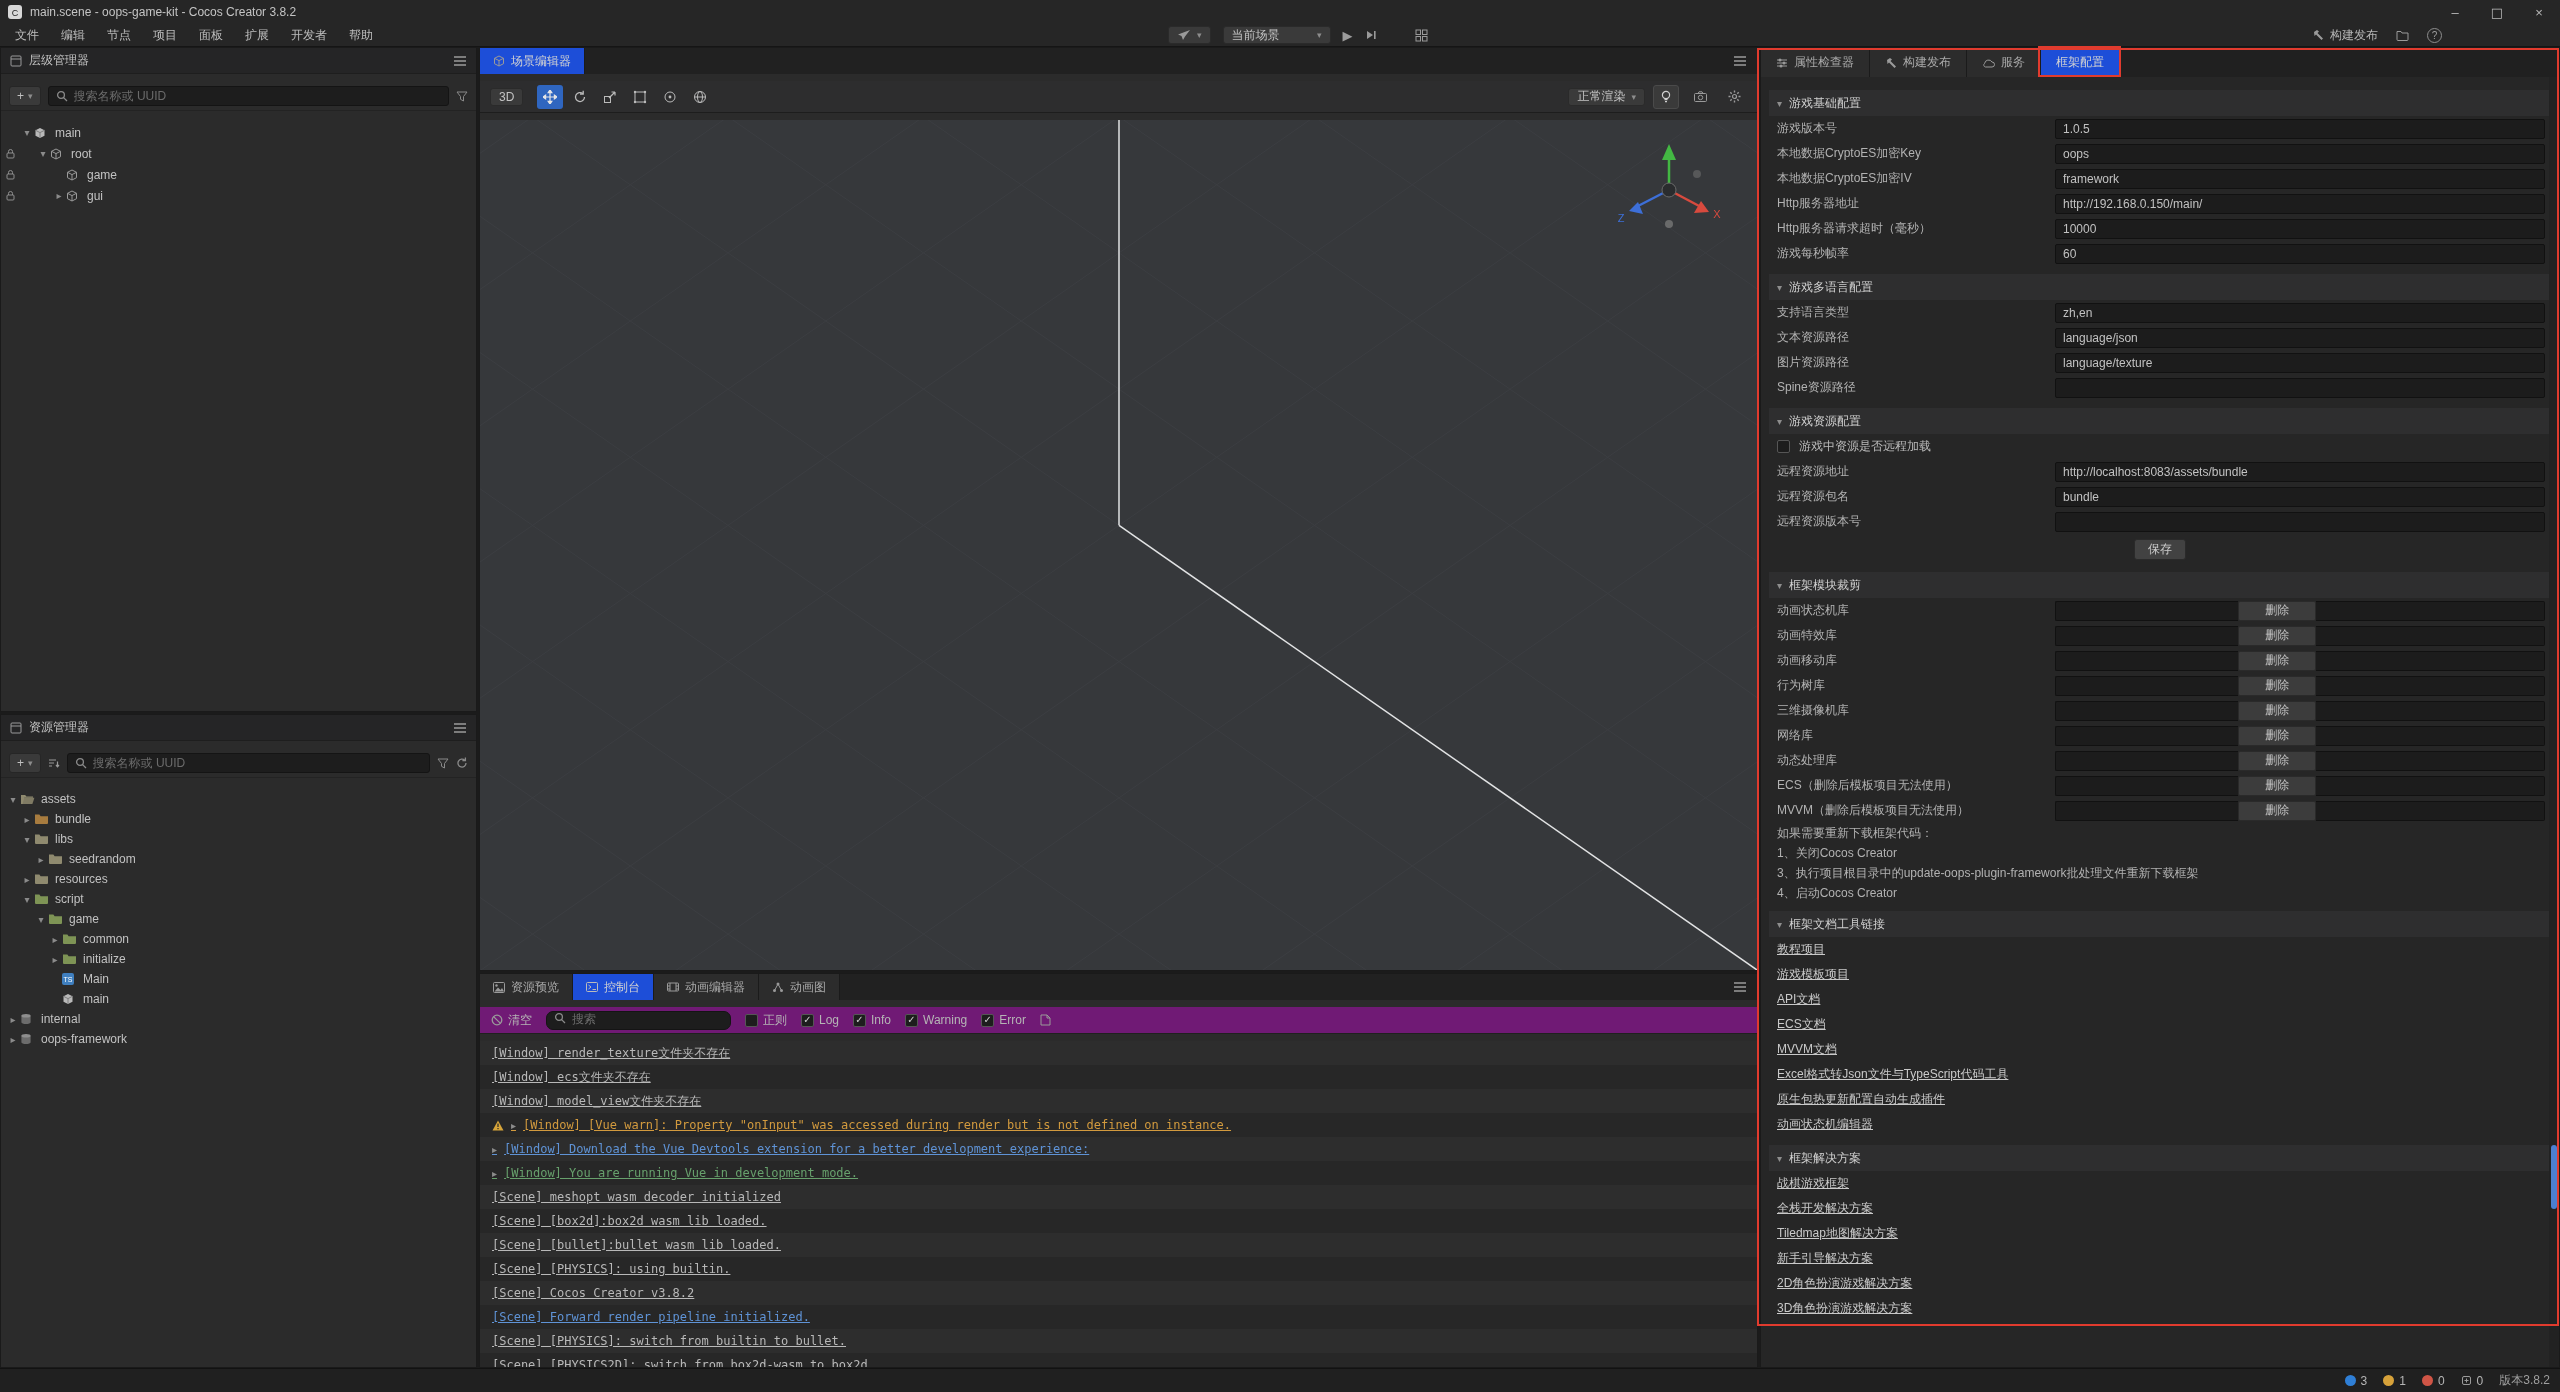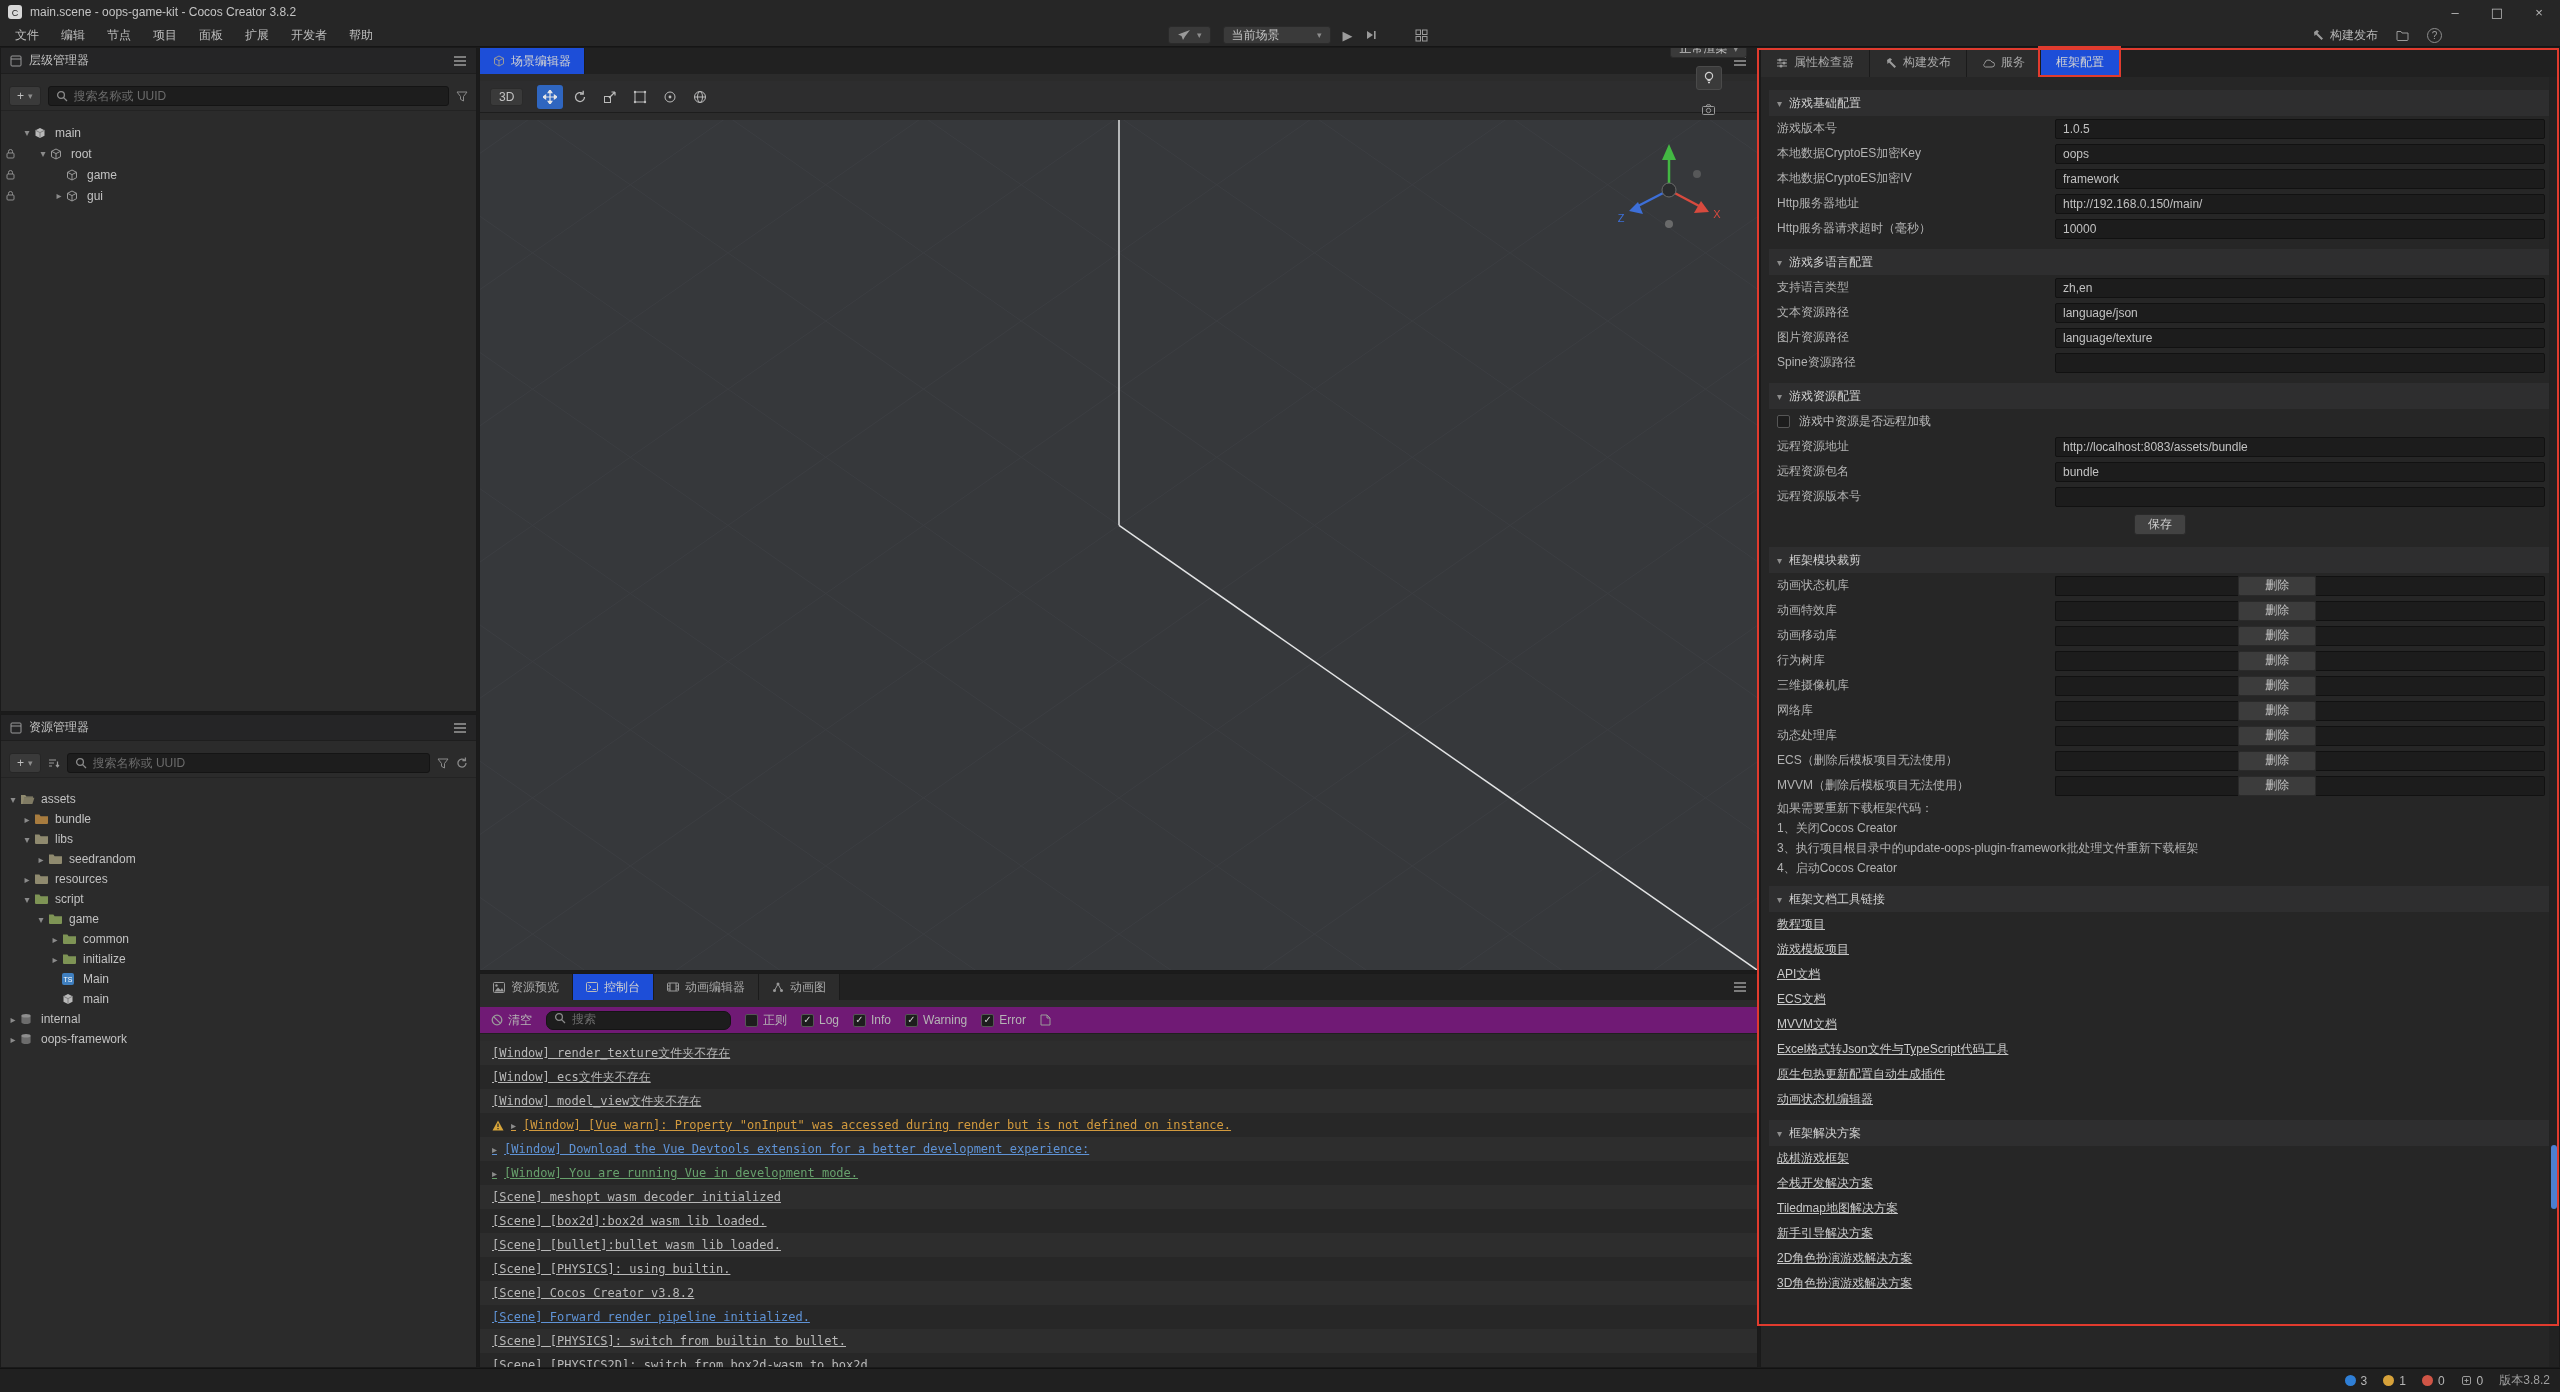--- a/index.html
+++ b/index.html
@@ -61,21 +61,21 @@
 .tab.active{background:#1d4ed8;color:#d2d2d2;}
 .tabicon{display:flex;align-items:center;}
 .strip-right{display:flex;align-items:center;padding:0 10px;margin-left:auto;}
 
 
 .scene-toolbar{height:32px;min-height:32px;background:#2d2d2e;display:flex;align-items:center;gap:6px;padding:0 10px;border-bottom:1px solid #1d1d1d;}
 .toolgroup{display:flex;align-items:center;gap:4px;margin-left:8px;}
 .toolbtn{width:26px;height:24px;border-radius:3px;display:flex;align-items:center;justify-content:center;}
 .toolbtn.active{background:#2f66c0;}
 .toolbtn.boxed{border:1px solid #4a4a4a;background:#3a3a3a;}
-.right-tools{margin-left:auto;display:flex;align-items:center;gap:8px;flex-direction:column;}
+.right-tools{margin-left:auto;display:flex;align-items:center;gap:8px;}
 .viewport{flex:1;position:relative;background:#36383b;overflow:hidden;}
 .gridsvg{position:absolute;inset:0;width:100%;height:100%;}
 .gizmo{position:absolute;top:16px;right:28px;}
 
 
 .console-toolbar{height:27px;min-height:27px;display:flex;align-items:center;gap:14px;padding:0 11px;background:#701a75;border-bottom:1px solid #202020;}
 .flatbtn{display:flex;align-items:center;gap:5px;color:#b5b5b5;}
 .con-search{width:185px;height:19px;background:#1d1d1d;border:1px solid #141414;border-radius:7px;display:flex;align-items:flex-start;gap:6px;padding:0 7px;}
 .con-search input{flex:1;background:transparent;border:none;outline:none;color:#bbb;min-width:0;}
 .con-search input::placeholder{color:#6b6b6b;}
@@ -909,20 +909,26 @@
         <div class="cfg-value">
           <input class="cfg-input" value="http://192.168.0.150/main/" style="">
         </div>
       </div>
       <div class="cfg-row">
         <span class="cfg-label">Http服务器请求超时（毫秒）</span>
         <div class="cfg-value">
           <input class="cfg-input" value="10000" style="">
         </div>
       </div>
+      <div class="cfg-row">
+        <span class="cfg-label">游戏每秒帧率</span>
+        <div class="cfg-value">
+          <input class="cfg-input" value="60" style="">
+        </div>
+      </div>
       <div class="sect-head">
         <span class="chev">▾</span>
         <span>游戏多语言配置</span>
       </div>
       <div class="cfg-row">
         <span class="cfg-label">支持语言类型</span>
         <div class="cfg-value">
           <input class="cfg-input" value="zh,en" style="">
         </div>
       </div>

